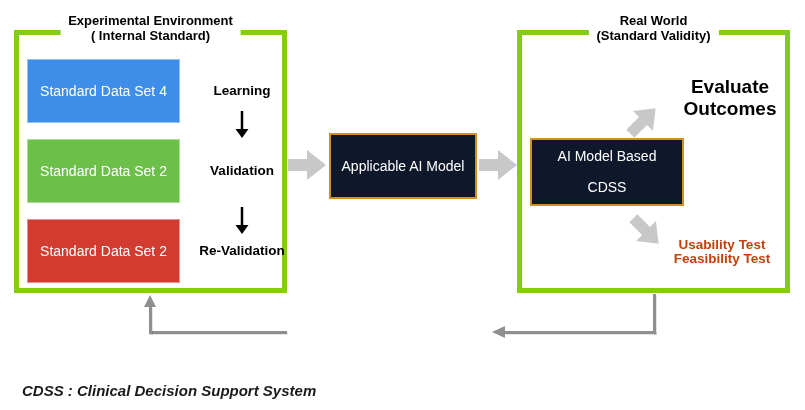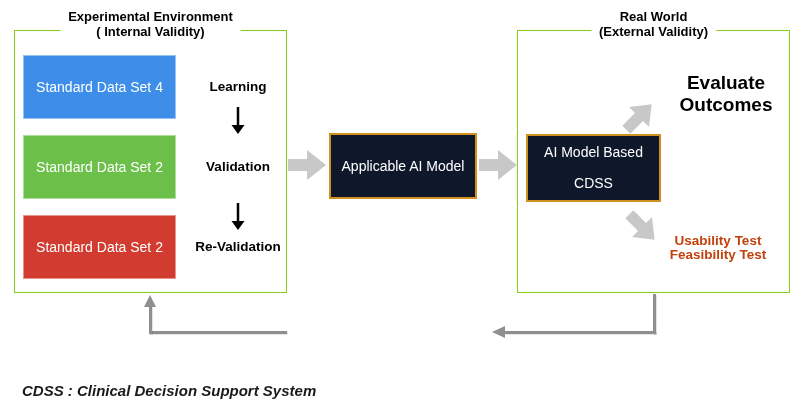--- a/index.html
+++ b/index.html
@@ -10,21 +10,21 @@
   .canvas {
     position: relative;
     width: 805px;
     height: 410px;
     background: #ffffff;
     overflow: hidden;
   }
   
   .panel {
     position: absolute;
-    border: 1px solid #84cc16;
+    border: 5px solid #84cc16;
     background: #ffffff;
   }
   .panel-left  { left: 14px;  top: 30px; width: 273px; height: 263px; }
   .panel-right { left: 517px; top: 30px; width: 273px; height: 263px; }
   .panel-title {
     position: absolute;
     top: -22px;
     left: 50%;
     transform: translateX(-50%);
     background: #ffffff;
@@ -76,21 +76,21 @@
     display: flex;
     flex-direction: column;
     align-items: center;
     justify-content: center;
     color: #ffffff;
     font-size: 14px;
     line-height: 19px;
     text-align: center;
   }
   .ai-model { left: 329px; top: 133px; width: 148px; height: 66px; }
-  .cdss-box { left: 8px;  top: 103px; width: 135px; height: 68px; gap: 12px; }
+  .cdss-box { left: 8px;  top: 103px; width: 154px; height: 68px; gap: 12px; }
   
   .flow-arrow { position: absolute; }
   .flow-arrow-1 { left: 288px; top: 148px; }
   .flow-arrow-2 { left: 479px; top: 148px; }
   .diag-arrow { position: absolute; width: 38px; height: 32px; }
   .diag-ne { left: 102px; top: 70px;  transform: rotate(-45deg); }
   .diag-se { left: 105px; top: 180px; transform: rotate(45deg); }
   
   .evaluate-label {
     position: absolute;
@@ -155,21 +155,21 @@
   }
 </style>
 </head>
 <body>
 
 <div class="canvas">
 
   <div class="panel panel-left">
     <div class="panel-title">
       <span>Experimental Environment</span><br>
-      <span>( Internal Validity)</span>
+      <span>( Internal Standard)</span>
     </div>
 
     <div class="dataset dataset-0">
       <span>Standard Data Set 4</span>
     </div>
     <div class="dataset dataset-1">
       <span>Standard Data Set 2</span>
     </div>
     <div class="dataset dataset-2">
       <span>Standard Data Set 2</span>
@@ -205,21 +205,21 @@
 
   <div class="flow-arrow flow-arrow-2">
     <svg width="38" height="34" viewBox="0 0 38 34">
       <polygon points="0,11 19,11 19,2 38,17 19,32 19,23 0,23" fill="#c8c8c8"></polygon>
     </svg>
   </div>
 
   <div class="panel panel-right">
     <div class="panel-title">
       <span>Real World</span><br>
-      <span>(External Validity)</span>
+      <span>(Standard Validity)</span>
     </div>
 
     <div class="evaluate-label">Evaluate Outcomes</div>
 
     <div class="diag-arrow diag-ne">
       <svg width="38" height="32" viewBox="0 0 38 34">
         <polygon points="0,11 19,11 19,2 38,17 19,32 19,23 0,23" fill="#c8c8c8"></polygon>
       </svg>
     </div>
 

